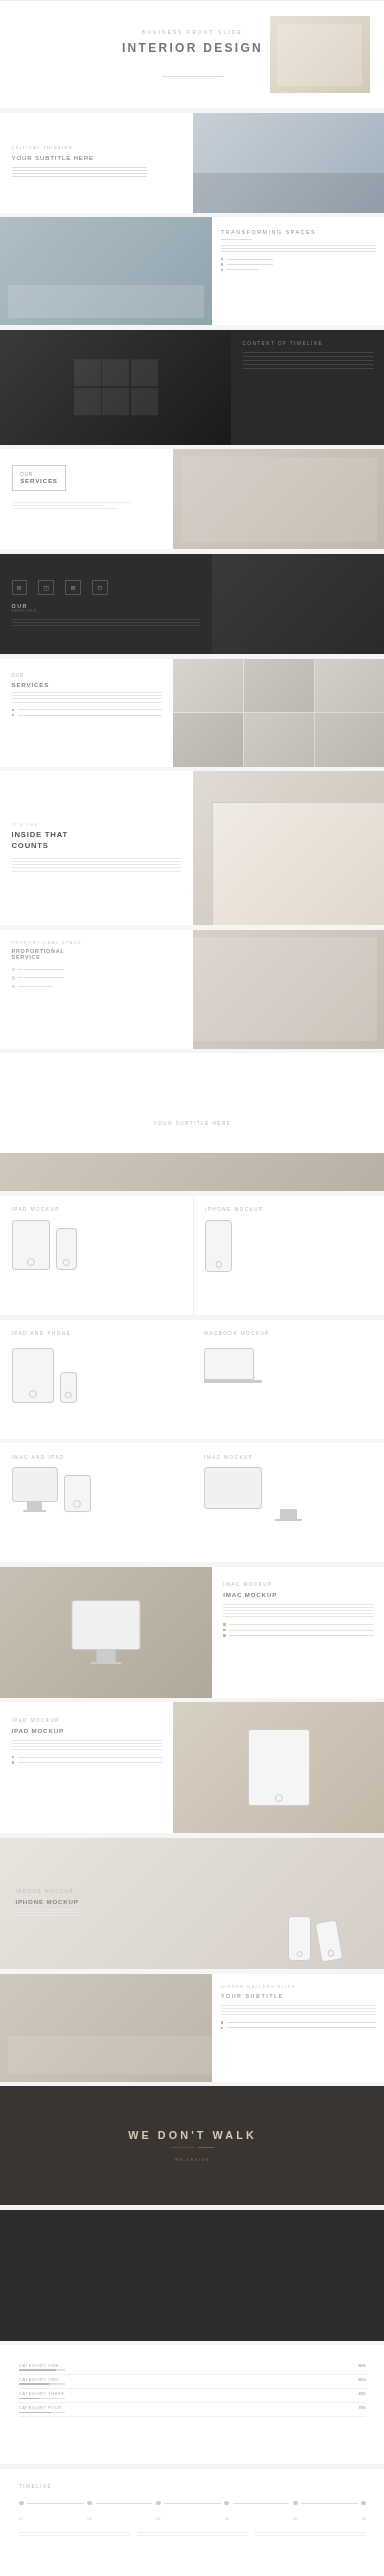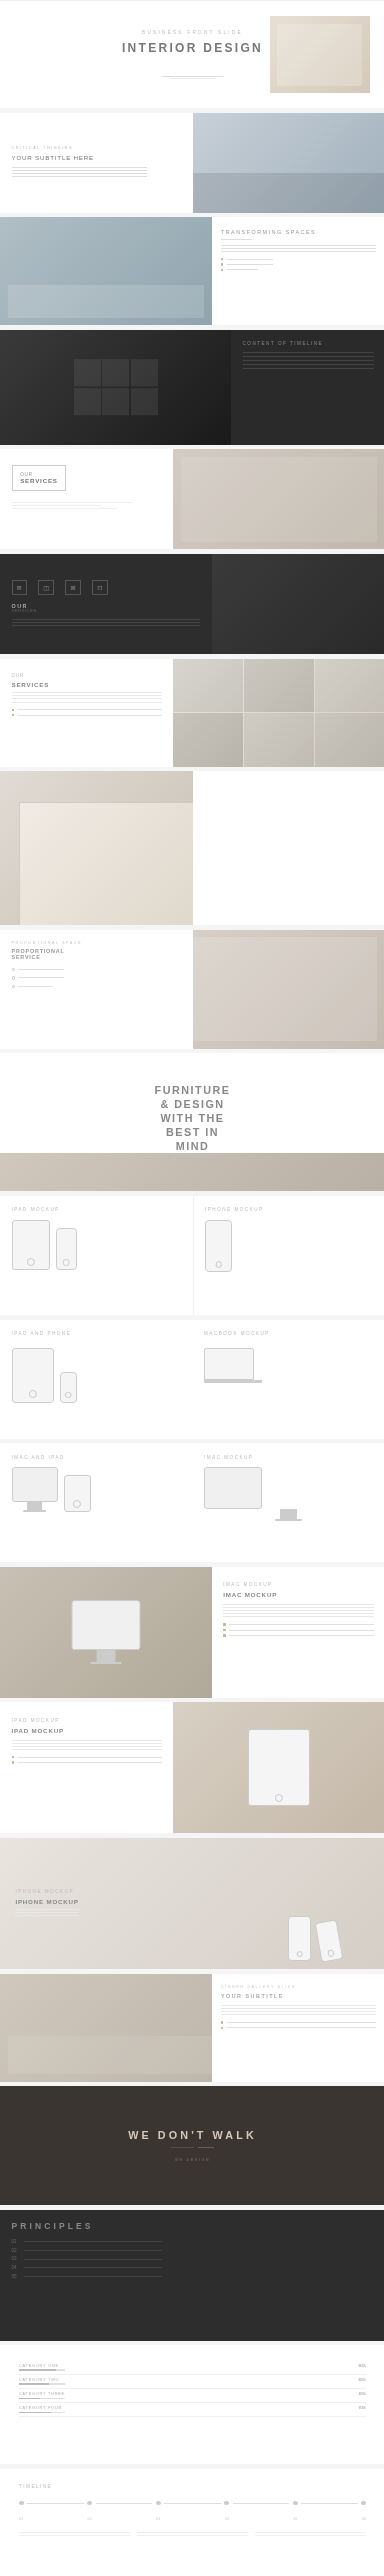--- a/index.html
+++ b/index.html
@@ -979,20 +979,31 @@
     <div class="grid-img" style="background:linear-gradient(135deg,#d8d4ce,#c8c4be);"></div>
     <div class="grid-img" style="background:linear-gradient(135deg,#ccc8c0,#bcb8b0);"></div>
     <div class="grid-img" style="background:linear-gradient(135deg,#d4d0c8,#c4c0b8);"></div>
     <div class="grid-img" style="background:linear-gradient(135deg,#c8c4bc,#b8b4ac);"></div>
     <div class="grid-img" style="background:linear-gradient(135deg,#d0ccc4,#c0bcb4);"></div>
     <div class="grid-img" style="background:linear-gradient(135deg,#cac6be,#bab6ae);"></div>
   </div>
 </div>
 
 <div class="slide slide-8">
+  <div class="left-content">
+    <div class="inside-label">IT'S THE</div>
+    <div class="inside-title">INSIDE THAT<br>COUNTS</div>
+    <div class="inside-lines">
+      <div></div>
+        <div></div>
+        <div></div>
+        <div></div>
+        <div></div>
+    </div>
+  </div>
   <div class="right-image">
     <div class="room-sketch"></div>
   </div>
 </div>
 
 <div class="slide slide-9">
   <div class="left">
     <div class="prop-label">PROPORTIONAL SPACE</div>
     <div class="prop-title">PROPORTIONAL<br>SERVICE</div>
     <div class="timeline-items">
@@ -1010,27 +1021,20 @@
         </div>
     </div>
   </div>
   <div class="right">
     <div style="position:absolute;top:7.7px;left:7.7px;right:7.7px;bottom:7.7px;background:rgba(255,255,255,0.15);"></div>
   </div>
 </div>
 
 <div class="slide slide-10">
   <div style="z-index:2;text-align:center;padding:15.4px;">
-    <div class="furniture-title">
-      <span>FURNITURE</span><br>
-      <span>&amp; DESIGN</span><br>
-      <span>WITH THE</span><br>
-      <span>BEST IN</span><br>
-      <span>MIND</span>
-    </div>
     <div class="furniture-sub">YOUR SUBTITLE HERE</div>
   </div>
   <div class="bottom-img"></div>
 </div>
 
 <div class="slide slide-11">
   <div class="mock-half">
     <div class="mock-label">IPAD MOCKUP</div>
     <div class="mock-device-row">
       <div class="ipad-shape"></div>
@@ -1194,45 +1198,20 @@
 <div class="slide slide-18">
   <div class="dont-title">WE DON'T WALK</div>
   <div style="display:flex;gap:3.8px;margin:6.2px 0;">
     <div style="height:0.8px;width:23px;background:#5a4e40;"></div>
     <div style="height:0.8px;width:15.4px;background:#6a5e50;"></div>
   </div>
   <div class="dont-sub">WE DESIGN</div>
 </div>
 
 <div class="slide slide-19">
-  <div class="p-right">
-    <div class="p-title">PRINCIPLES</div>
-    <div class="p-list">
-      <div class="p-list-item">
-          <div class="p-num">01</div>
-          <div class="p-line"></div>
-        </div>
-      <div class="p-list-item">
-          <div class="p-num">02</div>
-          <div class="p-line"></div>
-        </div>
-      <div class="p-list-item">
-          <div class="p-num">03</div>
-          <div class="p-line"></div>
-        </div>
-      <div class="p-list-item">
-          <div class="p-num">04</div>
-          <div class="p-line"></div>
-        </div>
-      <div class="p-list-item">
-          <div class="p-num">05</div>
-          <div class="p-line"></div>
-        </div>
-    </div>
-  </div>
 </div>
 
 <div class="slide slide-20">
   <div class="data-table">
     <div class="data-row">
       <div>
         <div class="data-label">CATEGORY ONE</div>
         <div class="data-bar">
             <div class="data-bar-fill" style="width:80%;"></div>
           </div>

